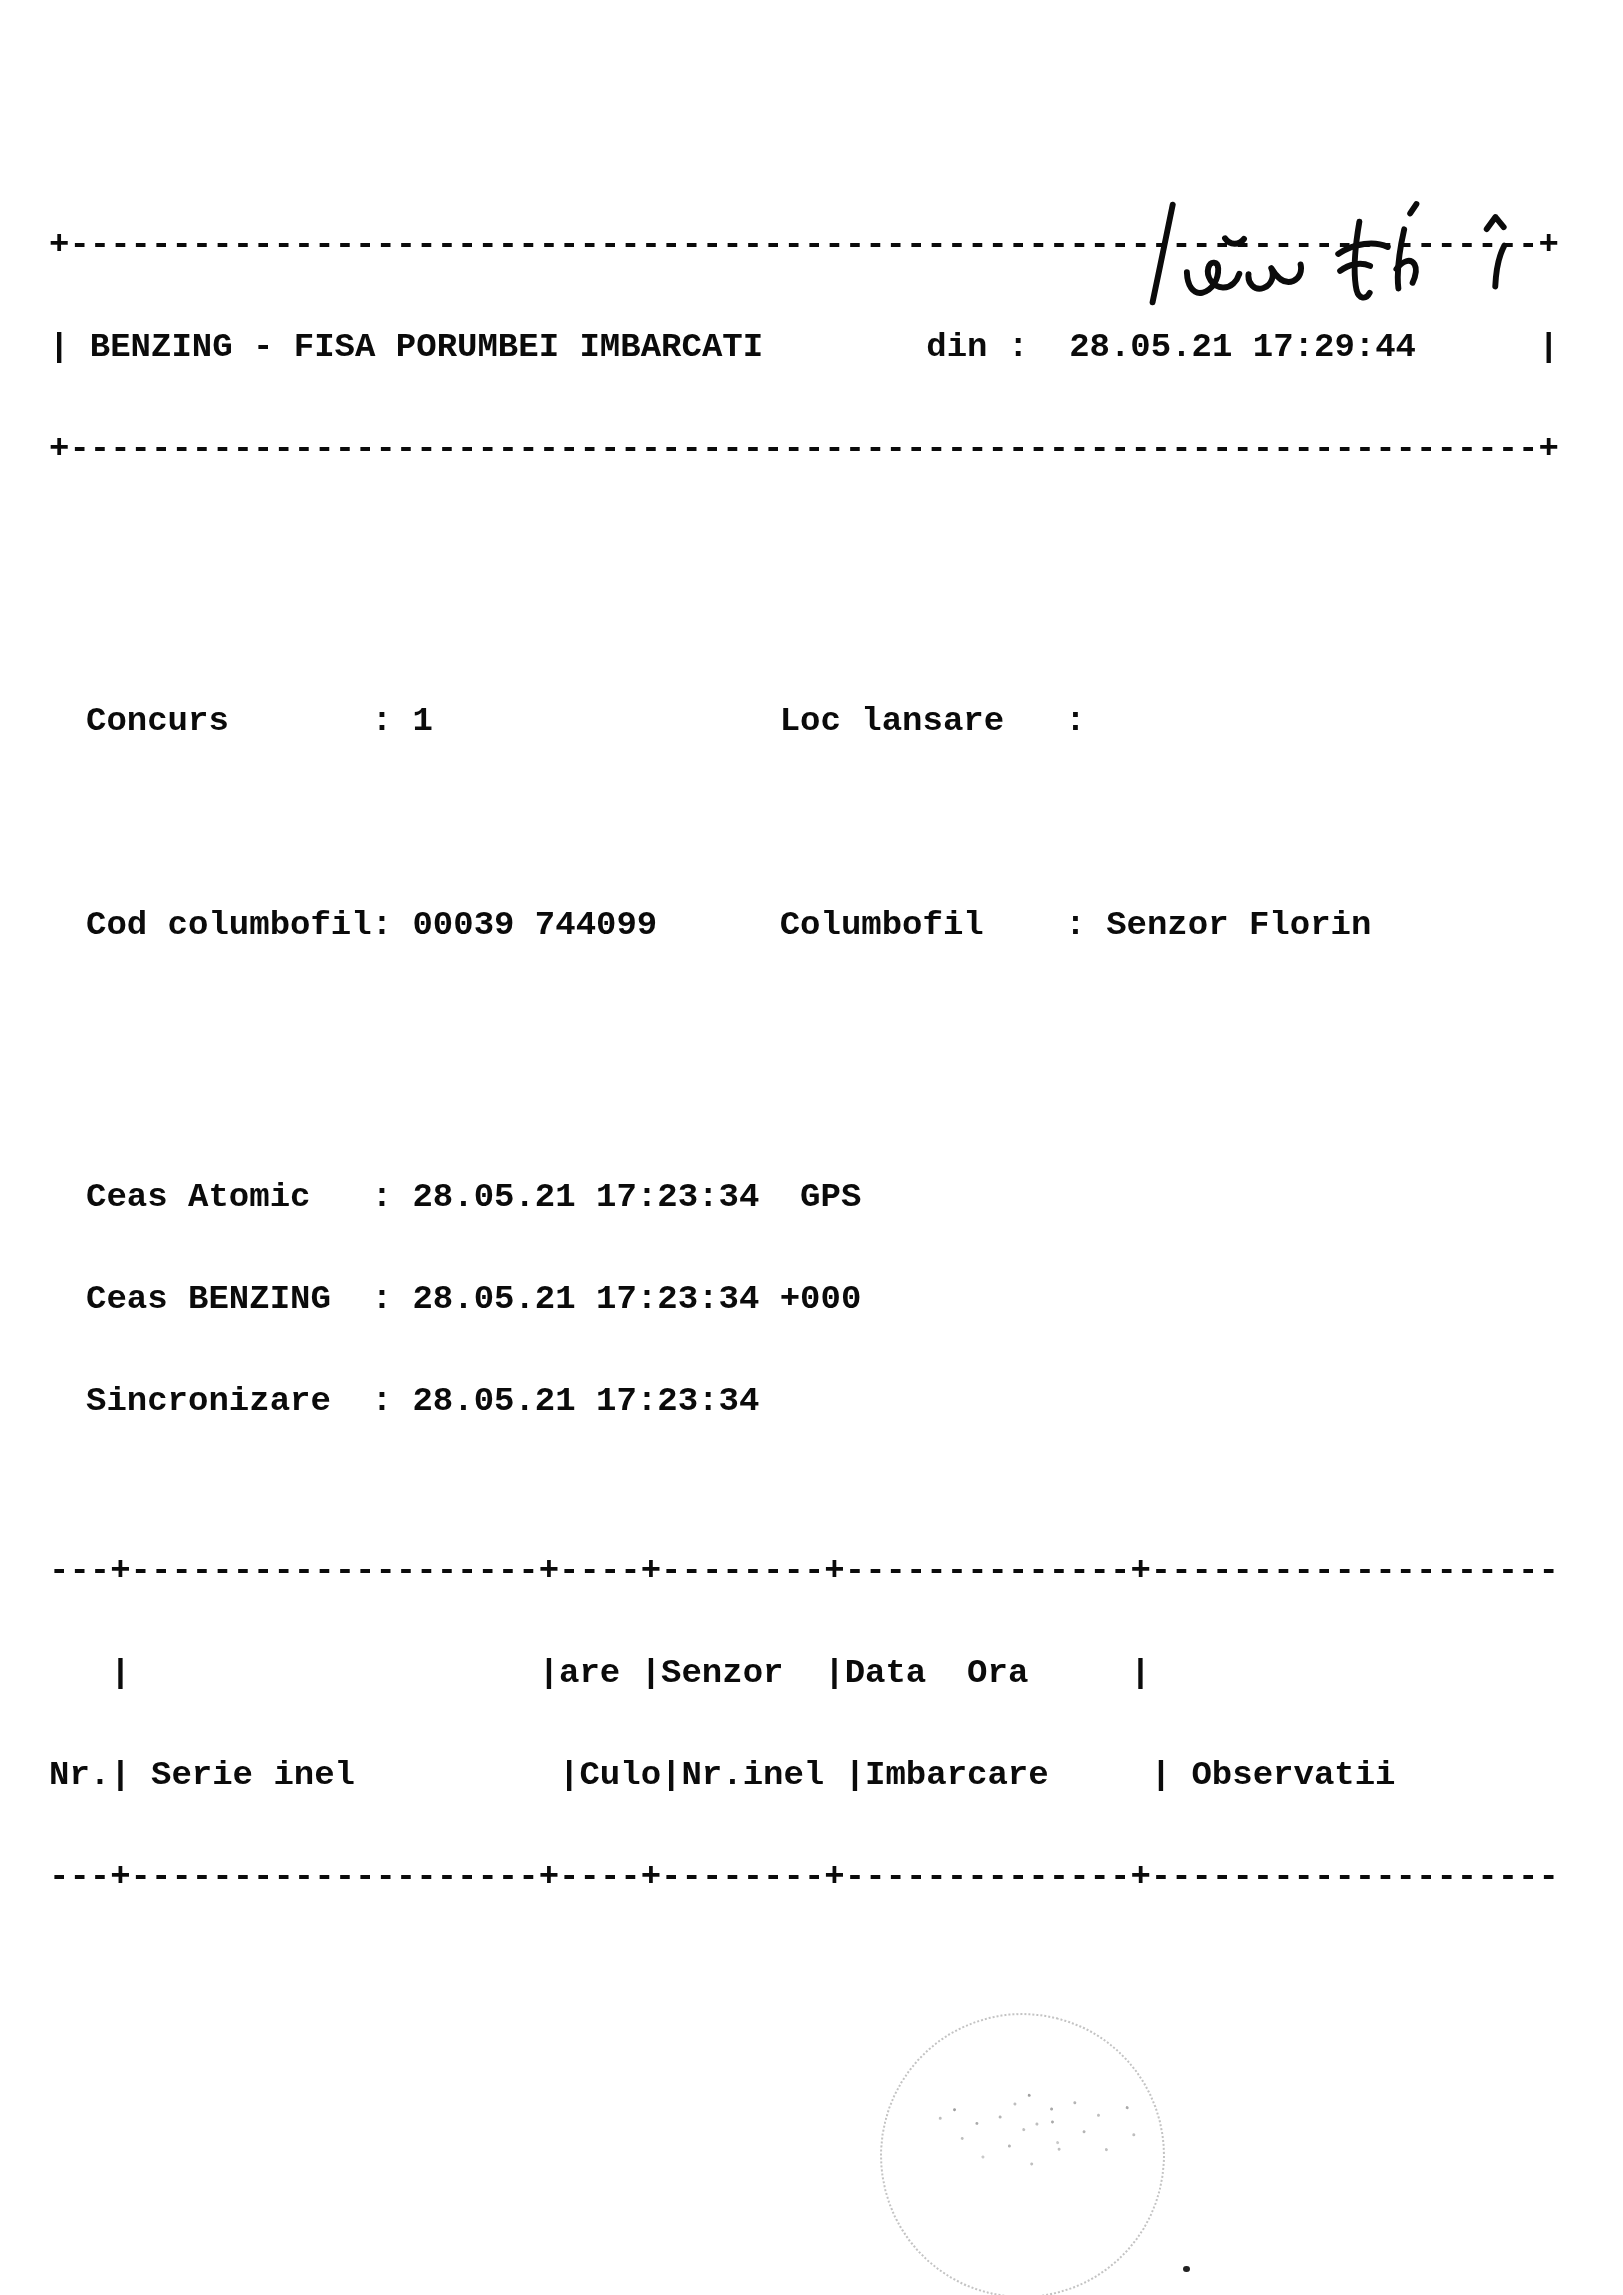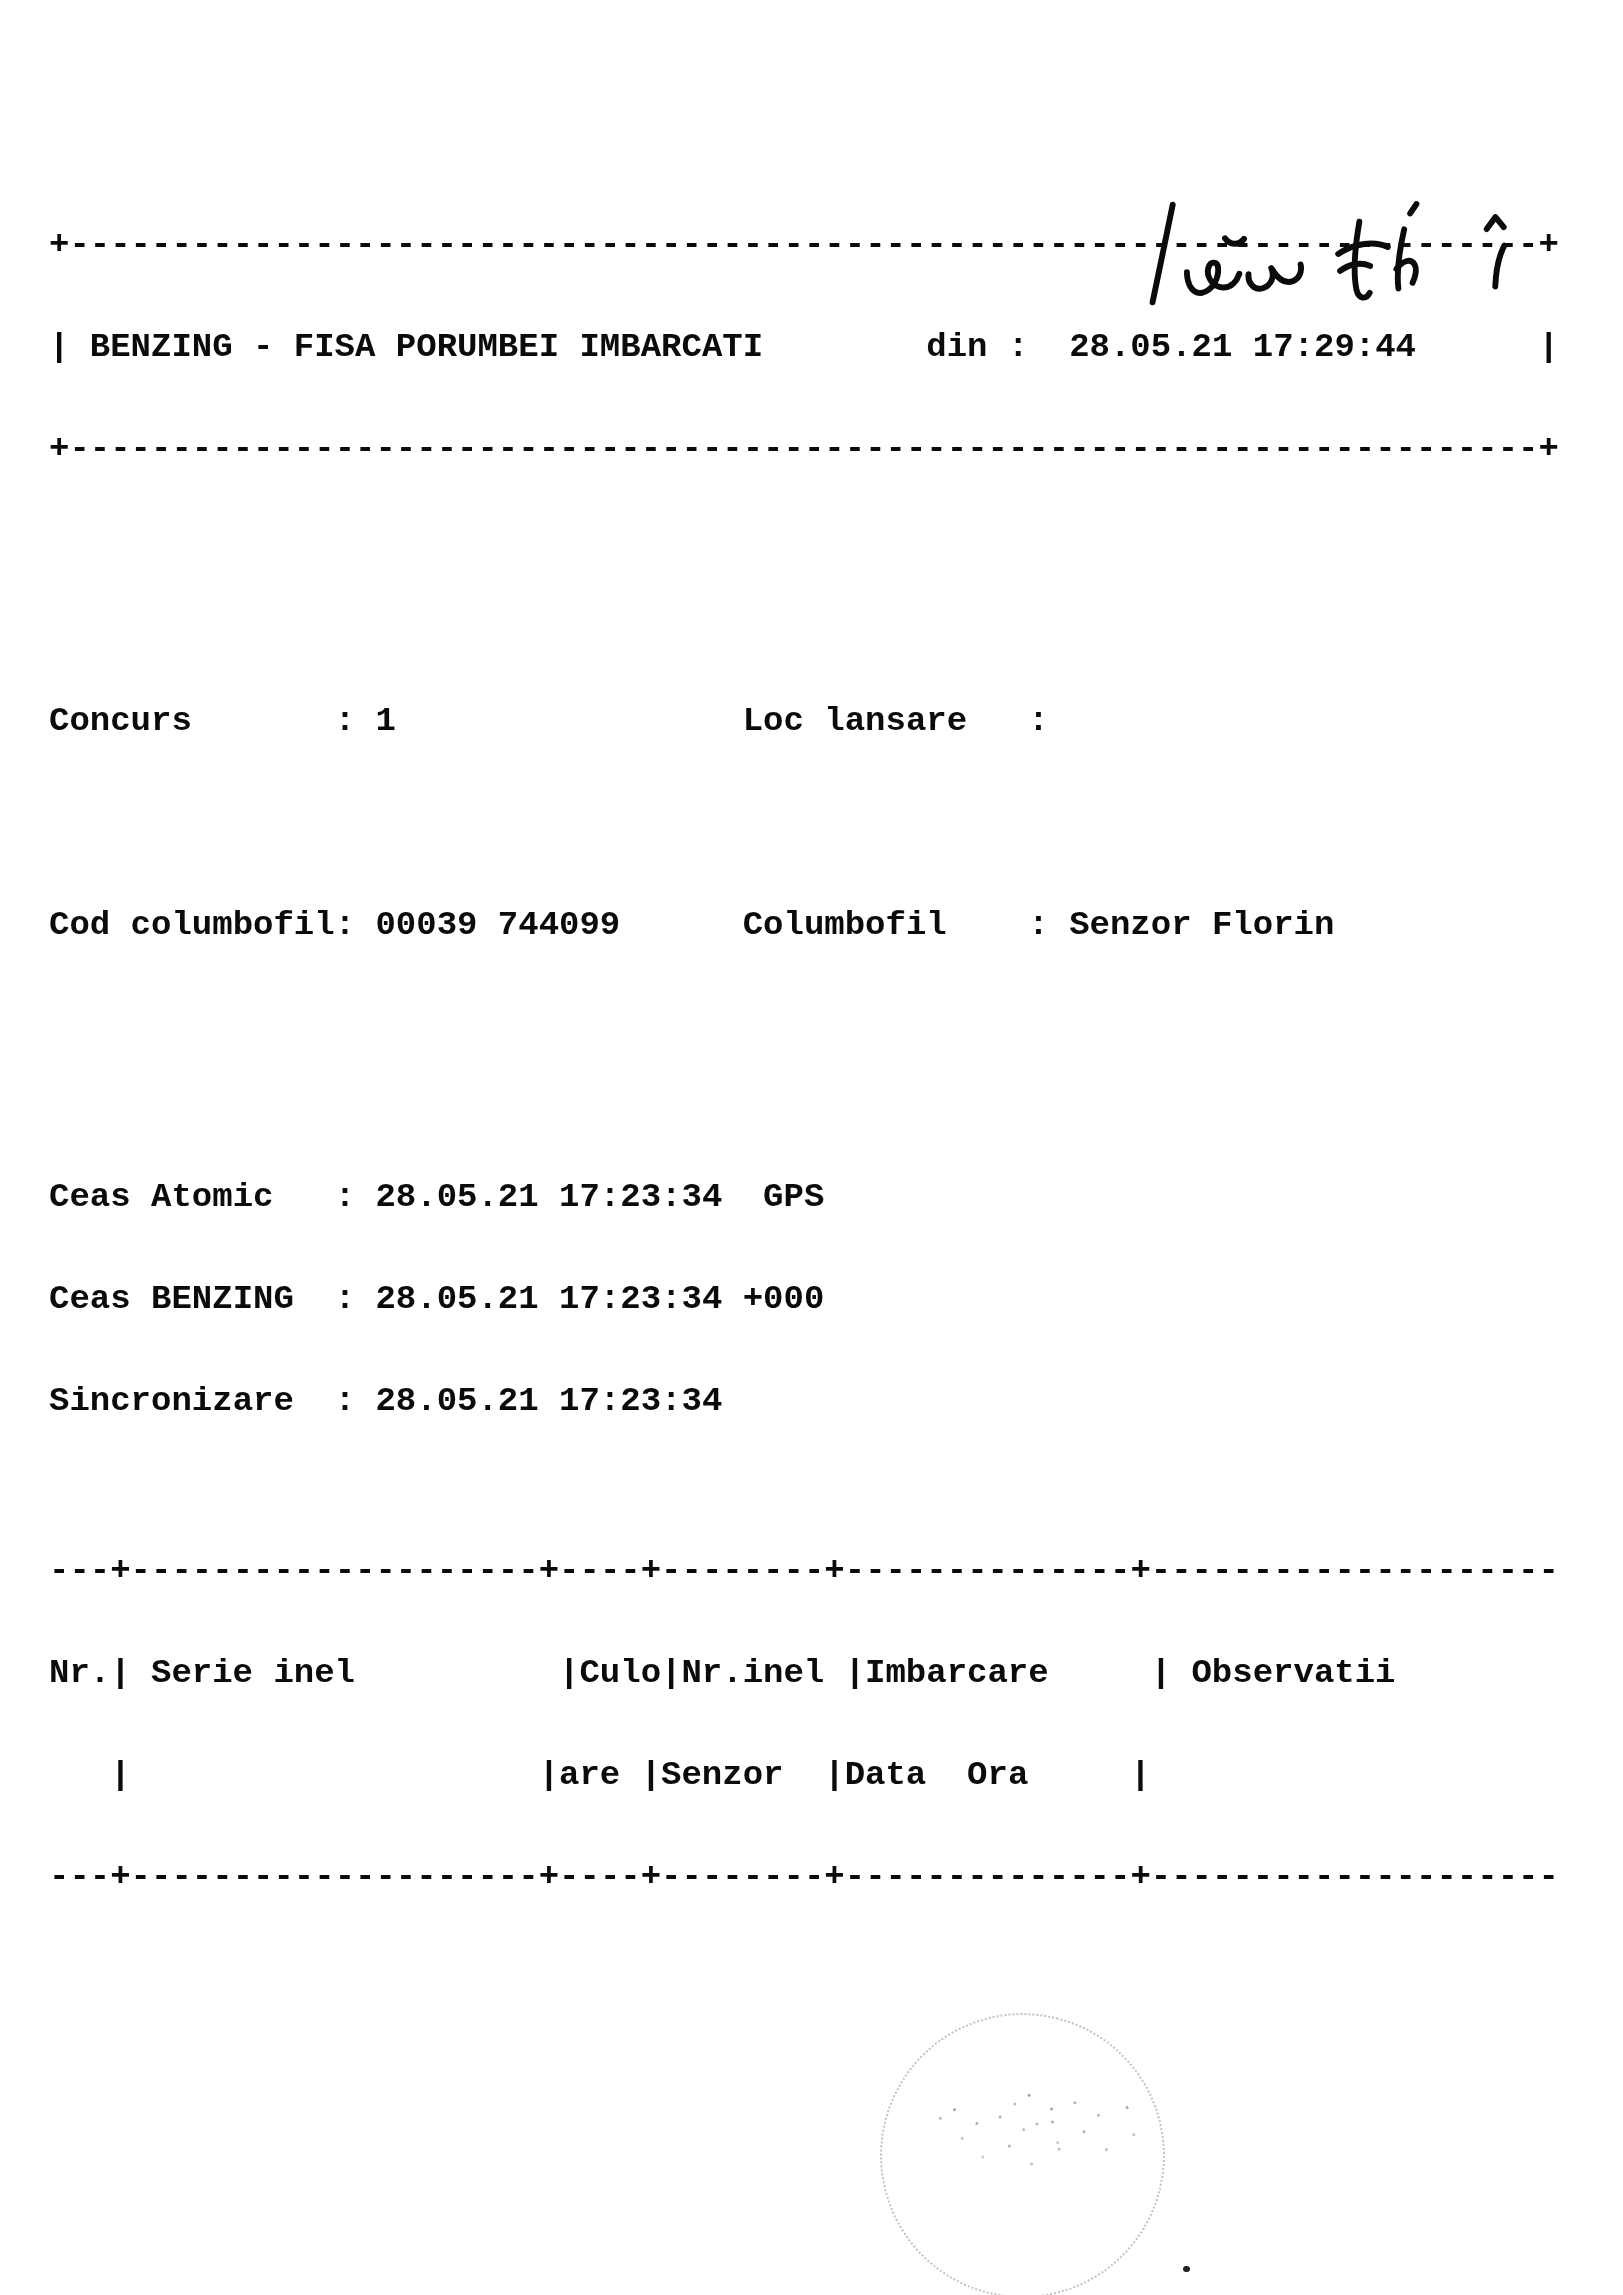--- a/index.html
+++ b/index.html
@@ -14,21 +14,21 @@
     overflow:hidden;
   }
   .doc{position:absolute;left:49px;top:92px;white-space:pre;}
   .line{height:34px;white-space:pre;}
   .line span{display:inline-block;vertical-align:top;white-space:pre;}
   .boxline{position:relative;}
   .rpipe{position:absolute;left:73ch;top:0;}
   .w1{width:1ch;} .w3{width:3ch;} .w4{width:4ch;}
   .w8{width:8ch;} .w14{width:14ch;} .w20{width:20ch;} .w41{width:41ch;}
   .pl1{padding-left:1ch;} .pl2{padding-left:2ch;}
-  .lab{width:14ch;}
+  .lab{width:14ch;margin-left:37px;}
   .leftcol{width:34ch;}
   
   .handwriting{position:absolute;left:1109px;top:193px;}
   
   .stamp{
     position:absolute;left:880px;top:2013px;width:281px;height:281px;
     border:2.6px dotted rgba(70,70,70,0.32);border-radius:50%;
     transform:rotate(14deg);
   }
   .stamp-speck{position:absolute;width:3.3px;height:3.3px;background:rgba(40,40,40,0.45);border-radius:50%;
@@ -57,22 +57,22 @@
     <div class="line"><span class="leftcol"><span class="lab">Cod columbofil</span><span>:</span><span class="pl1">00039 744099</span></span><span class="lab">Columbofil</span><span>:</span><span class="pl1">Senzor Florin</span></div>
     <div class="line"></div>
 
     
     <div class="line"><span class="lab">Ceas Atomic</span><span>:</span><span class="pl1">28.05.21 17:23:34  GPS</span></div>
     <div class="line"><span class="lab">Ceas BENZING</span><span>:</span><span class="pl1">28.05.21 17:23:34 +000</span></div>
     <div class="line"><span class="lab">Sincronizare</span><span>:</span><span class="pl1">28.05.21 17:23:34</span></div>
 
     
     <div class="line">---+--------------------+----+--------+--------------+--------------------</div>
+    <div class="line"><span class="w3"></span><span class="w1">|</span><span class="w20"></span><span class="w1">|</span><span class="w4">are</span><span class="w1">|</span><span class="w8">Senzor</span><span class="w1">|</span><span class="w14">Data  Ora</span><span class="w1">|</span></div>
     <div class="line"><span class="w3">Nr.</span><span class="w1">|</span><span class="w20 pl1">Serie inel</span><span class="w1">|</span><span class="w4">Culo</span><span class="w1">|</span><span class="w8">Nr.inel</span><span class="w1">|</span><span class="w14">Imbarcare</span><span class="w1">|</span><span class="pl1">Observatii</span></div>
-    <div class="line"><span class="w3"></span><span class="w1">|</span><span class="w20"></span><span class="w1">|</span><span class="w4">are</span><span class="w1">|</span><span class="w8">Senzor</span><span class="w1">|</span><span class="w14">Data  Ora</span><span class="w1">|</span></div>
     <div class="line">---+--------------------+----+--------+--------------+--------------------</div>
 
     
 
     
     
   </div>
 
   <svg class="handwriting" width="419" height="118" viewBox="0 0 640 180" aria-hidden="true">
     <g fill="none" stroke="#0b0b0b" stroke-width="9" stroke-linecap="round" stroke-linejoin="round" transform="rotate(-2 320 90)">

